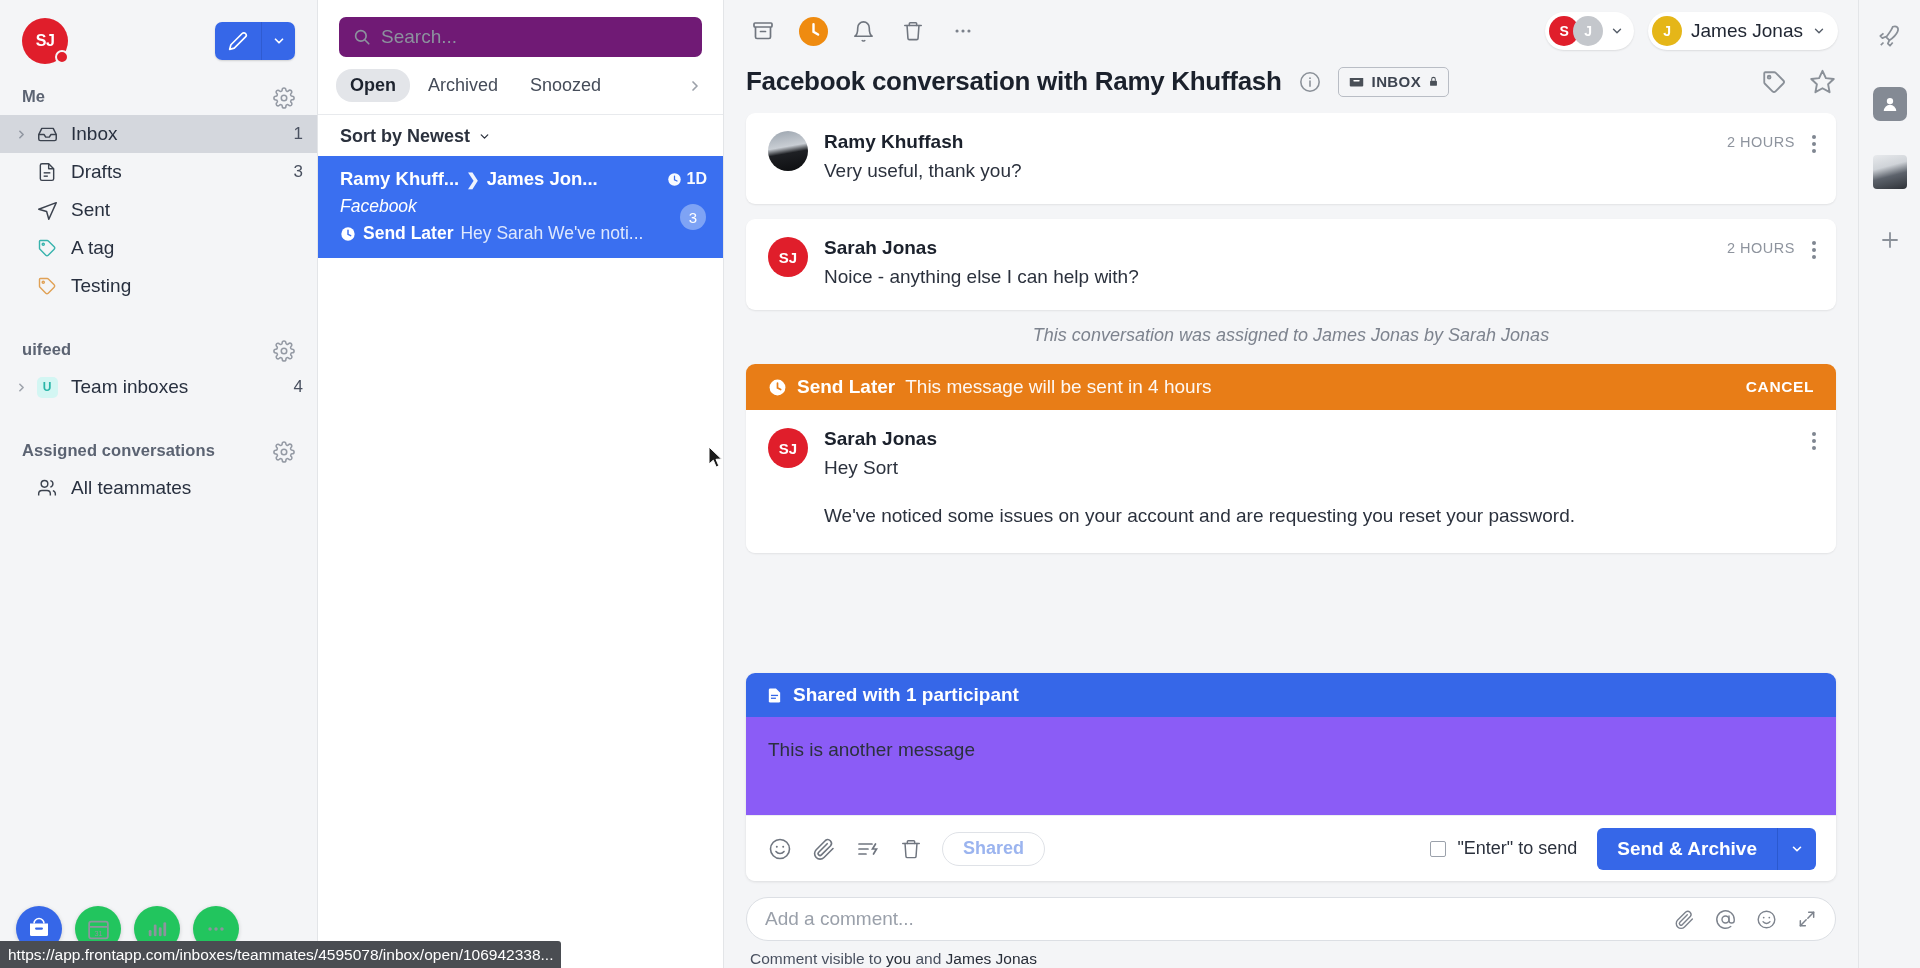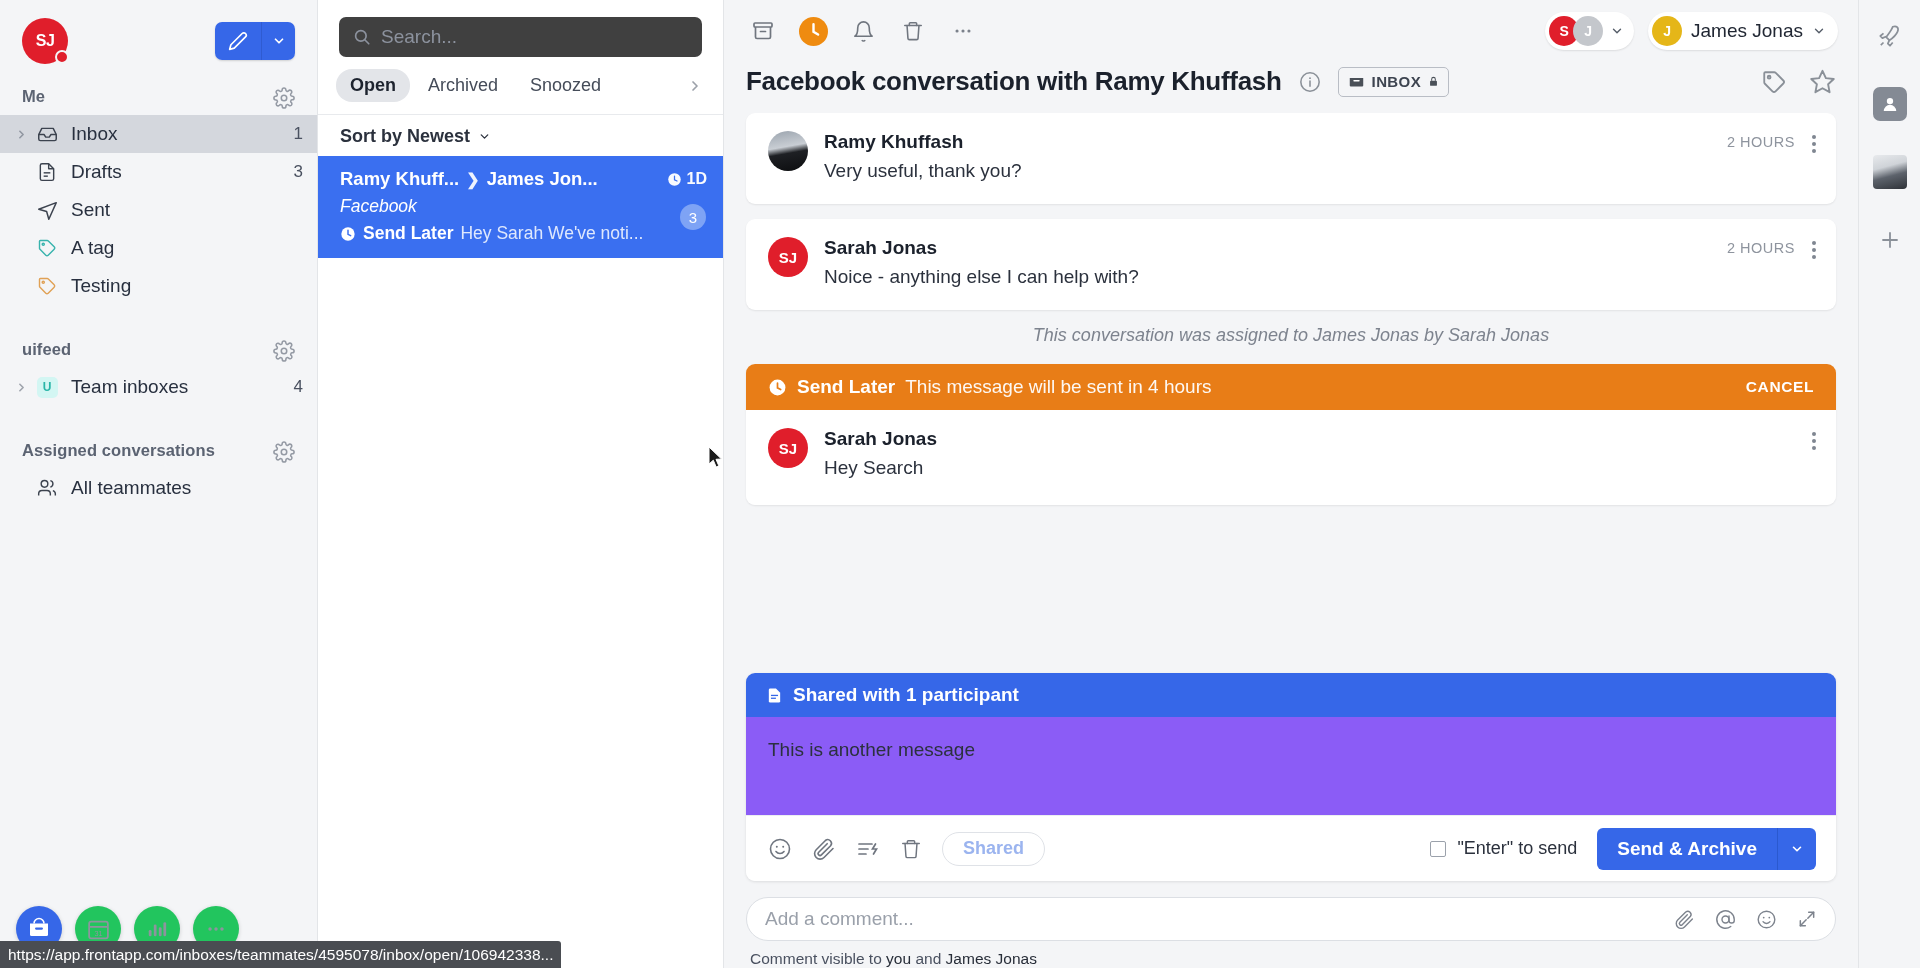--- a/index.html
+++ b/index.html
@@ -78,21 +78,21 @@
     border-top-right-radius: 3px; z-index: 30;
   }
 
   
   .convlist {
     width: 406px; flex: 0 0 406px; height: 968px; background: #fff;
     border-right: 1px solid #e3e5e8; display: flex; flex-direction: column;
   }
   .search-wrap { padding: 17px 21px 10px 21px; }
   .search-box {
-    height: 40px; background: #404040; border-radius: 7px; display: flex;
+    height: 40px; background: #701a75; border-radius: 7px; display: flex;
     align-items: center; padding: 0 14px; gap: 10px;
   }
   .search-box span { color: #8c929e; font-size: 19px; }
   .filters {
     display: flex; align-items: center; padding: 2px 12px 12px 18px; gap: 4px;
     border-bottom: 1px solid #e8eaed;
   }
   .filter-pill {
     padding: 6px 14px; border-radius: 16px; font-size: 18px; color: #454c59;
     cursor: pointer;
@@ -657,21 +657,22 @@
             </svg>
         </span>
         <b>Send Later</b>
         <span class="sendlater-sub">This message will be sent in 4 hours</span>
         <span class="sendlater-cancel">CANCEL</span>
       </div>
       <div class="sendlater-body">
         <div class="msg-ava red">SJ</div>
         <div class="msg-body">
           <div class="msg-name">Sarah Jonas</div>
-          <div class="msg-text">Hey Search</div>
+          <div class="msg-text">Hey Sort</div>
+          <div class="msg-text" style="margin-top:26px">We've noticed some issues on your account and are requesting you reset your password.</div>
         </div>
         <div class="msg-meta">
           <span class="kebab">
               <i></i>
               <i></i>
               <i></i>
             </span>
         </div>
       </div>
     </div>

